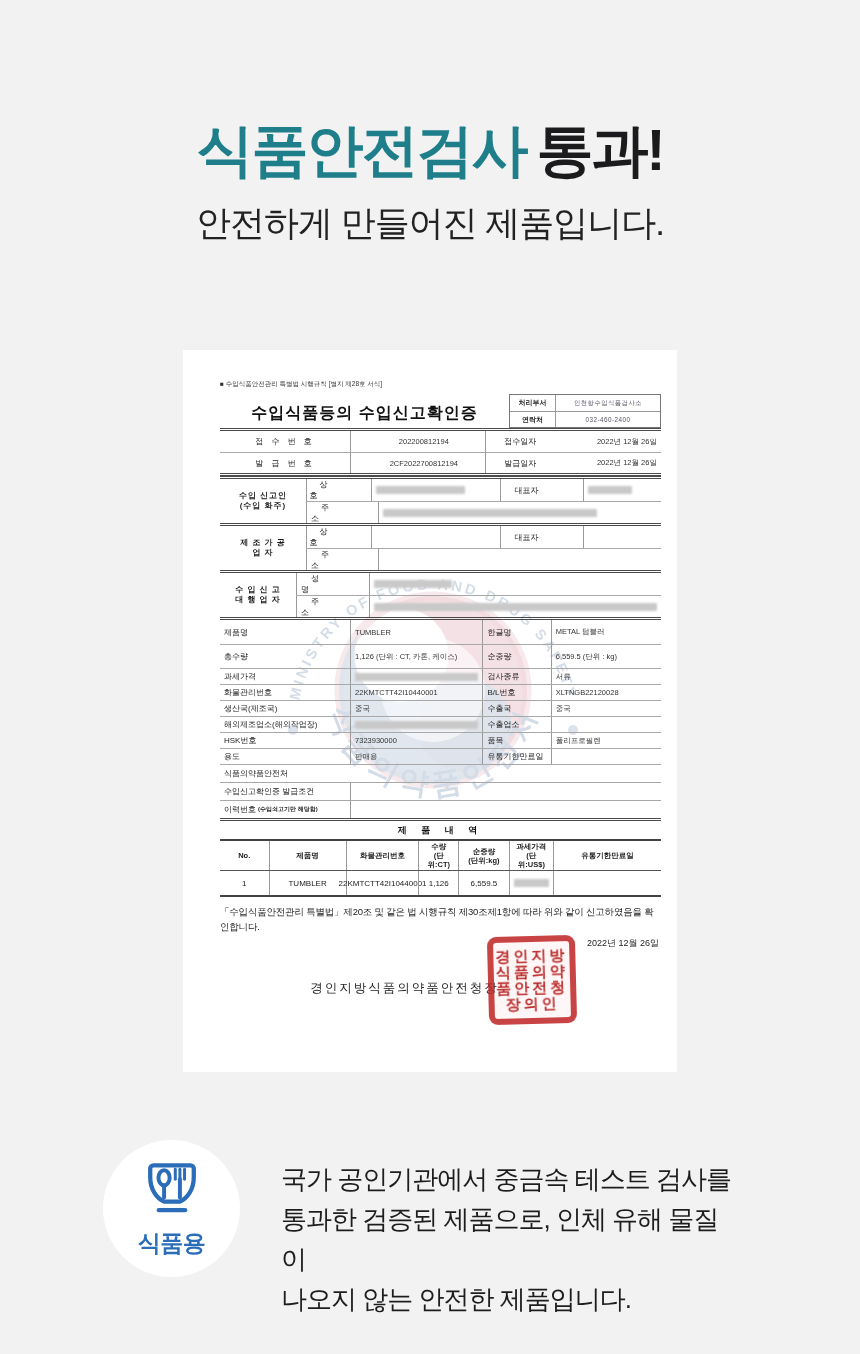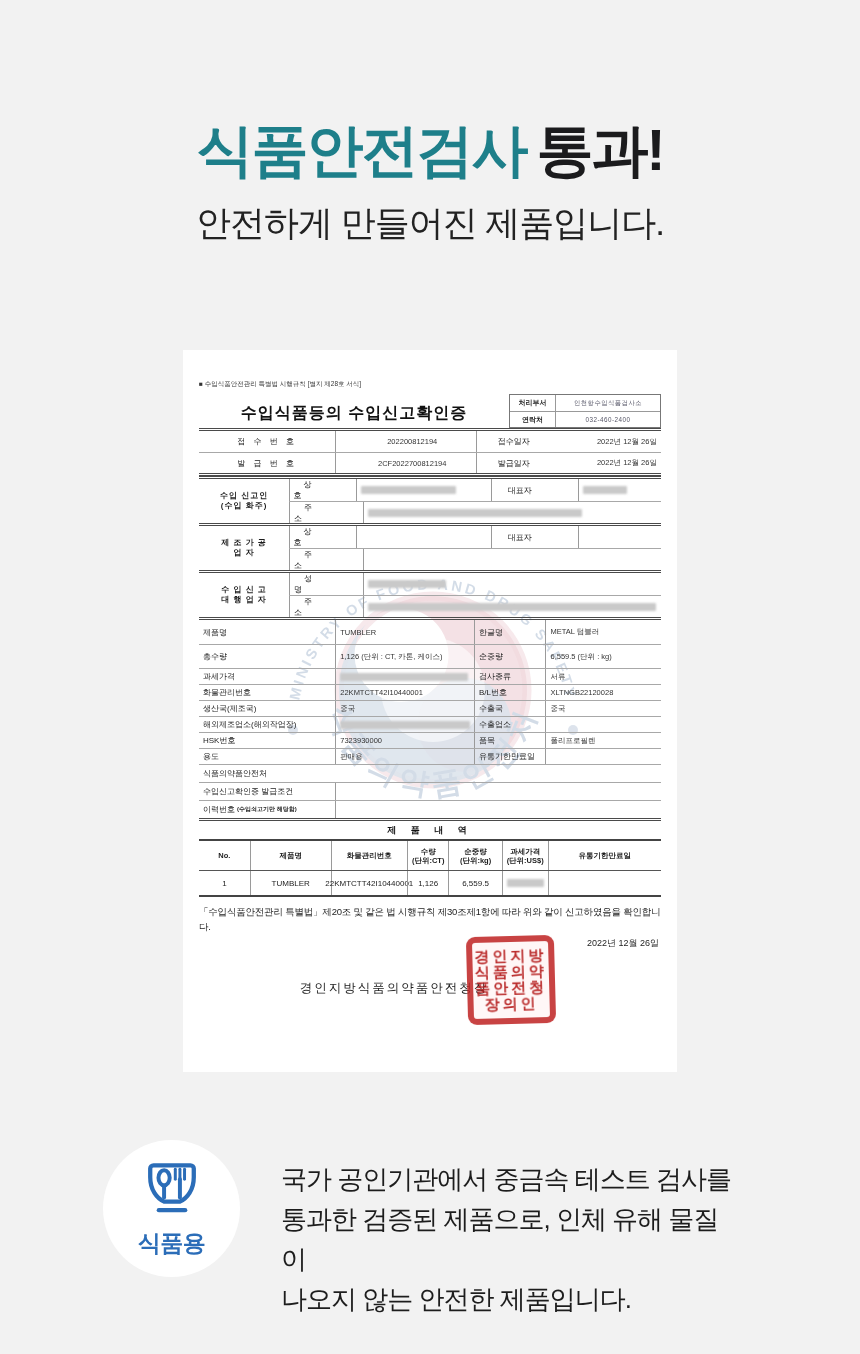--- a/index.html
+++ b/index.html
@@ -15,21 +15,21 @@
   .hero h1 .accent{color:#1e7f8a;}
   .hero h1 .rest{margin-left:10px;}
   .hero p{margin:16px 0 0 0;font-size:35px;font-weight:500;color:#222;letter-spacing:-1px;}
 
   
   .doc{
     position:absolute;left:183px;top:350px;width:494px;height:722px;
     background:#fff;box-sizing:border-box;padding:0 16px;overflow:hidden;
   }
   .doc *{box-sizing:border-box;}
-  .doc-content{position:relative;z-index:2;}
+  .doc-content{position:relative;z-index:2;margin-left:21px;}
   .watermark{position:absolute;left:80px;top:170px;width:340px;height:340px;z-index:1;pointer-events:none;}
 
   .form-note{margin-top:30px;font-size:6.5px;color:#333;height:10px;letter-spacing:0;}
   .title-row{display:flex;align-items:flex-end;margin-top:2px;height:36px;}
   .doc-title{flex:1;text-align:center;font-size:16px;font-weight:bold;color:#111;letter-spacing:1px;padding-bottom:4px;}
   .dept-box{width:152px;border:1px solid #777;}
   .dept-row{display:flex;height:16px;border-top:1px solid #999;}
   .dept-row:first-child{border-top:none;}
   .dept-label{width:46px;font-size:7px;font-weight:bold;color:#222;display:flex;align-items:center;justify-content:center;border-right:1px solid #999;}
   .dept-value{flex:1;font-size:6.3px;color:#556;display:flex;align-items:center;justify-content:center;letter-spacing:.5px;}

